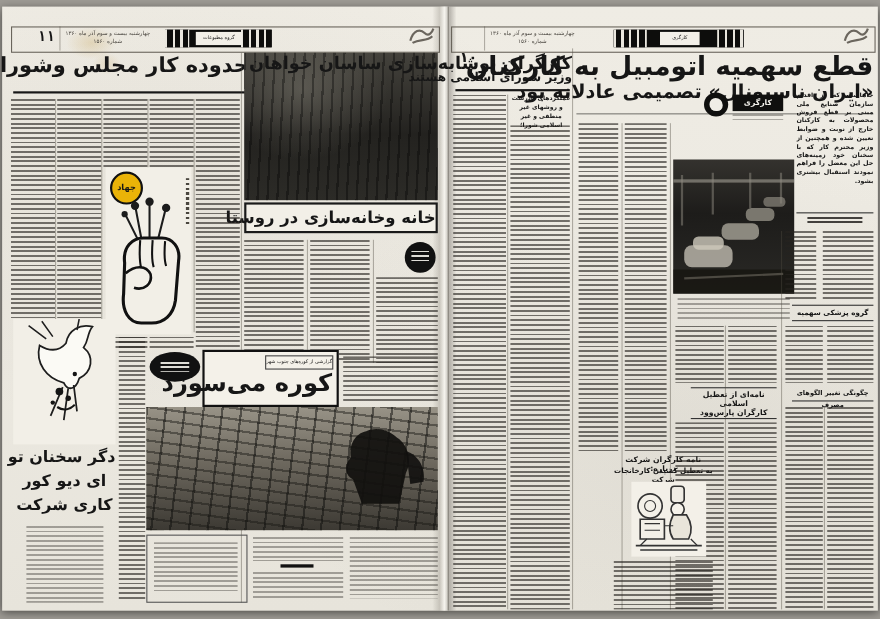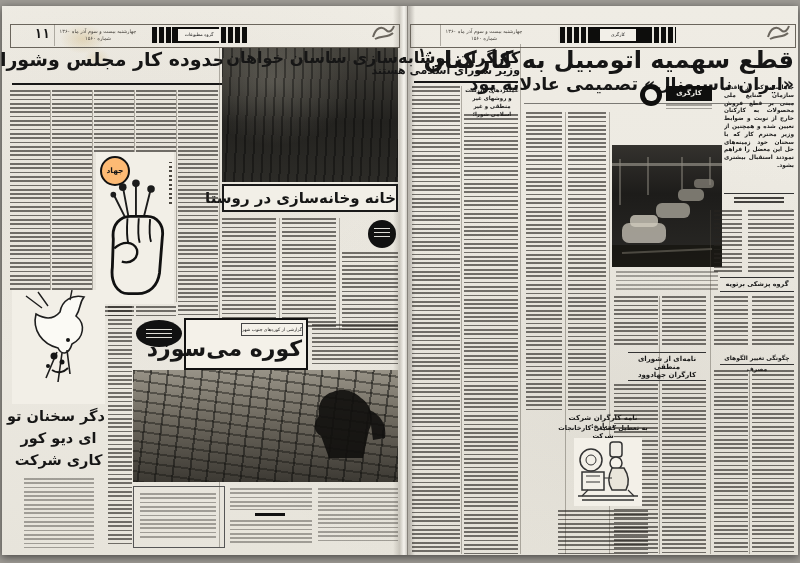--- a/index.html
+++ b/index.html
@@ -88,21 +88,21 @@
   <div class="abs t" style="left:178px;top:90px;width:40px;height:228px;"></div>
   <div class="abs t" style="left:94px;top:306px;width:40px;height:12px;"></div>
   <div class="abs t" style="left:136px;top:306px;width:40px;height:12px;"></div>
   <div class="abs vr" style="left:50px;top:90px;height:212px;"></div>
   <div class="abs vr" style="left:92px;top:90px;height:212px;"></div>
   <div class="abs vr" style="left:134px;top:90px;height:212px;"></div>
   <div class="abs vr" style="left:176px;top:90px;height:212px;"></div>
   <div class="abs vr" style="left:219px;top:48px;height:500px;"></div>
 
   <div class="abs" style="left:96px;top:152px;width:78px;height:152px;background:#f2efe7;z-index:3;">
-    <div class="abs fa" style="left:4px;top:4px;width:26px;height:26px;border:2px solid #111;border-radius:50%;background:#fdba74;font-size:7.5px;font-weight:bold;text-align:center;line-height:26px;">جهاد</div>
+    <div class="abs fa" style="left:4px;top:4px;width:26px;height:26px;border:2px solid #111;border-radius:50%;background:#eab308;font-size:7.5px;font-weight:bold;text-align:center;line-height:26px;">جهاد</div>
     <svg class="abs" style="left:6px;top:26px;" width="66" height="122" viewBox="0 0 70 124">
       <path d="M22,6 L28,38 M36,2 L36,38 M52,8 L44,40 M12,14 L26,42" stroke="#1c1c1c" stroke-width="2" fill="none"></path>
       <circle cx="22" cy="7" r="4" fill="#1c1c1c"></circle>
         <circle cx="36" cy="3" r="4" fill="#1c1c1c"></circle>
       <circle cx="52" cy="9" r="4" fill="#1c1c1c"></circle>
         <circle cx="12" cy="15" r="3" fill="#1c1c1c"></circle>
       <path d="M12,62 C10,46 20,38 30,38 L48,38 C58,38 66,47 64,60 L61,98 C59,112 50,120 38,120 L28,120 C16,120 9,108 11,92 Z" fill="#f2efe7" stroke="#111" stroke-width="3"></path>
       <path d="M27,40 C26,54 26,60 28,67 M39,40 C38,53 38,60 40,66 M51,41 C50,53 50,59 52,65" stroke="#111" stroke-width="2" fill="none"></path>
       <path d="M13,72 C22,64 33,64 37,73 C39,82 31,89 21,86" stroke="#111" stroke-width="2.5" fill="none"></path>
     </svg>
@@ -222,30 +222,30 @@
       <path d="M30,40 L38,40 M12,38 L26,38 M12,44 L26,44" stroke="#333" stroke-width="1"></path>
       <path d="M4,58 L64,58 M8,62 L60,62" stroke="#333" stroke-width="1.5"></path>
       <path d="M54,52 L60,58 M14,52 L8,58" stroke="#333" stroke-width="1.2"></path>
     </svg>
   </div>
   <div class="abs t" style="left:558px;top:510px;width:90px;height:44px;"></div>
 
   <div class="abs t" style="left:614px;top:296px;width:44px;height:52px;"></div>
   <div class="abs t" style="left:662px;top:296px;width:44px;height:52px;"></div>
   <div class="abs" style="left:628px;top:352px;width:78px;height:27px;border-top:1px solid #333;border-bottom:1px solid #333;">
-    <div class="fa" style="font-size:7px;font-weight:bold;text-align:center;margin-top:2px;">نامه‌ای از شورای منطقی</div>
-    <div class="fa" style="font-size:7px;font-weight:bold;text-align:center;">کارگران جهاد‌وود</div>
+    <div class="fa" style="font-size:7px;font-weight:bold;text-align:center;margin-top:2px;">نامه‌ای از تعطیل اسلامی</div>
+    <div class="fa" style="font-size:7px;font-weight:bold;text-align:center;">کارگران پارس‌وود</div>
   </div>
   <div class="abs t" style="left:614px;top:384px;width:44px;height:170px;"></div>
   <div class="abs t" style="left:662px;top:384px;width:44px;height:170px;"></div>
   <div class="abs vr" style="left:659px;top:296px;height:258px;"></div>
   <div class="abs vr" style="left:710px;top:210px;height:344px;"></div>
 
   <div class="abs t" style="left:714px;top:210px;width:28px;height:64px;"></div>
   <div class="abs t" style="left:748px;top:210px;width:46px;height:64px;"></div>
-  <div class="abs fa" style="left:720px;top:277px;width:74px;height:13px;border-top:1px solid #333;border-bottom:1px solid #333;font-size:6.5px;font-weight:bold;text-align:center;line-height:13px;">گروه پزشکی برتویه</div>
+  <div class="abs fa" style="left:720px;top:277px;width:74px;height:13px;border-top:1px solid #333;border-bottom:1px solid #333;font-size:6.5px;font-weight:bold;text-align:center;line-height:13px;">گروه پزشکی سهمیه</div>
   <div class="abs t" style="left:714px;top:296px;width:34px;height:52px;"></div>
   <div class="abs t" style="left:752px;top:296px;width:42px;height:52px;"></div>
   <div class="abs fa" style="left:720px;top:352px;width:74px;height:12px;border-bottom:1px solid #333;font-size:6px;font-weight:bold;text-align:center;line-height:11px;">چگونگی تغییر الگوهای مصرف</div>
   <div class="abs t" style="left:714px;top:370px;width:34px;height:184px;"></div>
   <div class="abs t" style="left:752px;top:370px;width:42px;height:184px;"></div>
   <div class="abs vr" style="left:749px;top:370px;height:184px;"></div>
 </div>
 
 </body></html>

